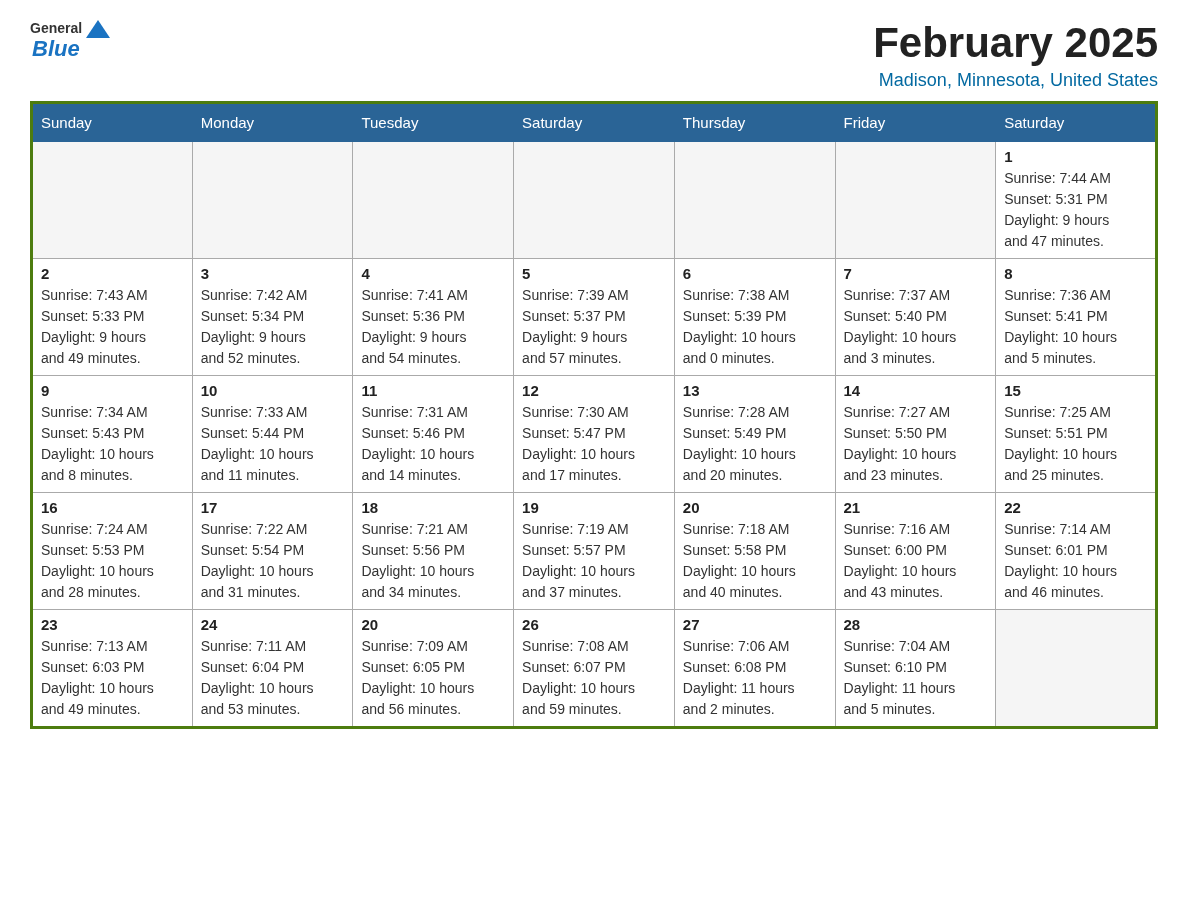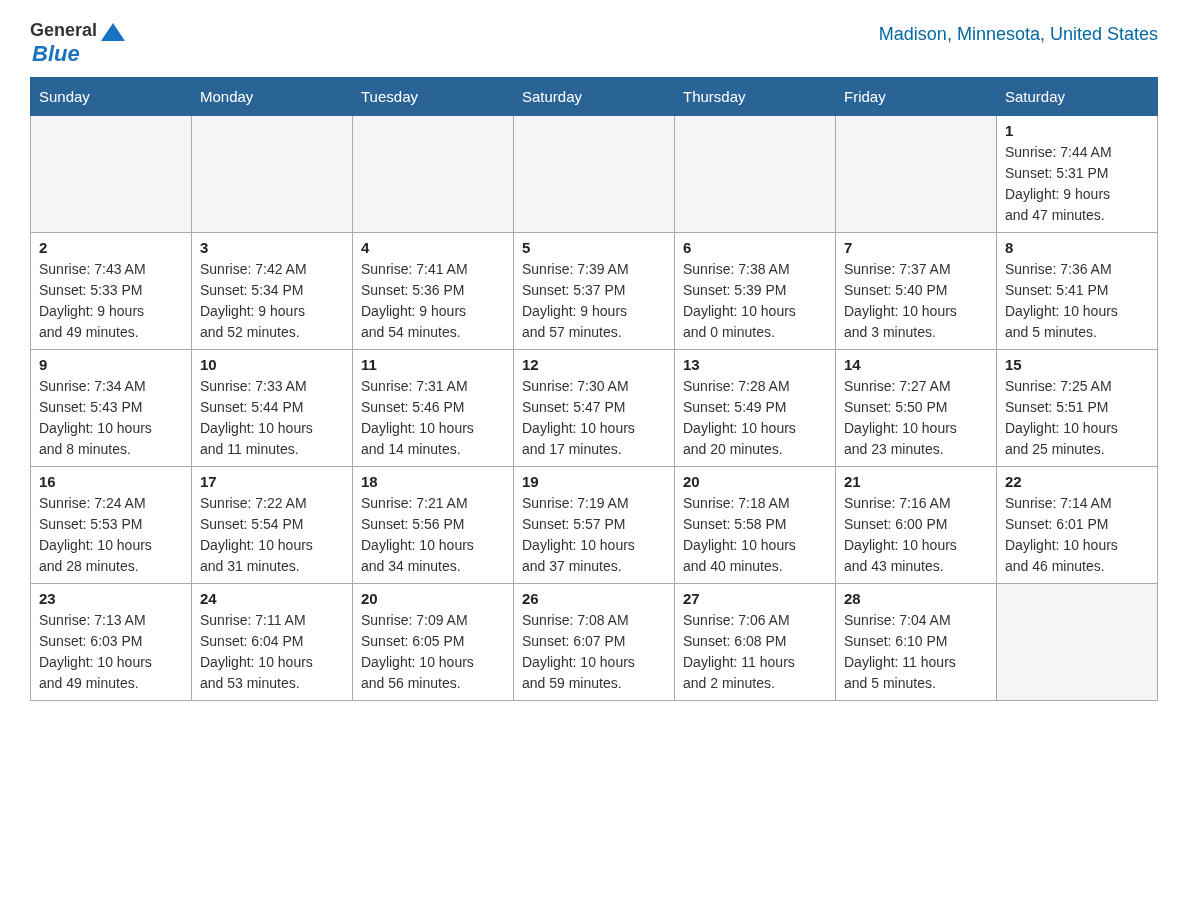--- a/index.html
+++ b/index.html
@@ -15,21 +15,21 @@
       justify-content: space-between;
       align-items: flex-start;
       margin-bottom: 10px;
     }
     .logo {
       display: flex;
       align-items: center;
       gap: 0;
     }
     .logo-text-general {
-      font-size: 18px;
+      font-size: 14px;
       font-weight: bold;
       color: #333;
     }
     .logo-triangle {
       width: 0;
       height: 0;
       border-left: 12px solid transparent;
       border-right: 12px solid transparent;
       border-bottom: 18px solid #1a73c2;
       display: inline-block;
@@ -57,21 +57,21 @@
       line-height: 1.1;
     }
     .title-block .subtitle {
       font-size: 18px;
       color: #0369a1;
       margin-top: 4px;
     }
     .calendar {
       width: 100%;
       border-collapse: collapse;
-      border: 1px solid #4d7c0f;
+      border: 3px solid #4d7c0f;
     }
     .calendar thead tr th {
       background-color: #2a6496;
       color: #fff;
       text-align: left;
       padding: 10px 8px;
       font-size: 15px;
       font-weight: normal;
       border: 1px solid #2a6496;
     }
@@ -113,20 +113,21 @@
   <div class="logo-wrapper">
     <div class="logo">
       <span class="logo-text-general">General</span>
       <span class="logo-triangle"></span>
     </div>
     <div class="logo-line2">
       <span class="logo-blue">Blue</span>
     </div>
   </div>
   <div class="title-block">
+    <h1>February 2025</h1>
     <div class="subtitle">Madison, Minnesota, United States</div>
   </div>
 </div>
 
 <table class="calendar">
   <thead>
     <tr>
     <th>Sunday</th>
         <th>Monday</th>
         <th>Tuesday</th>

